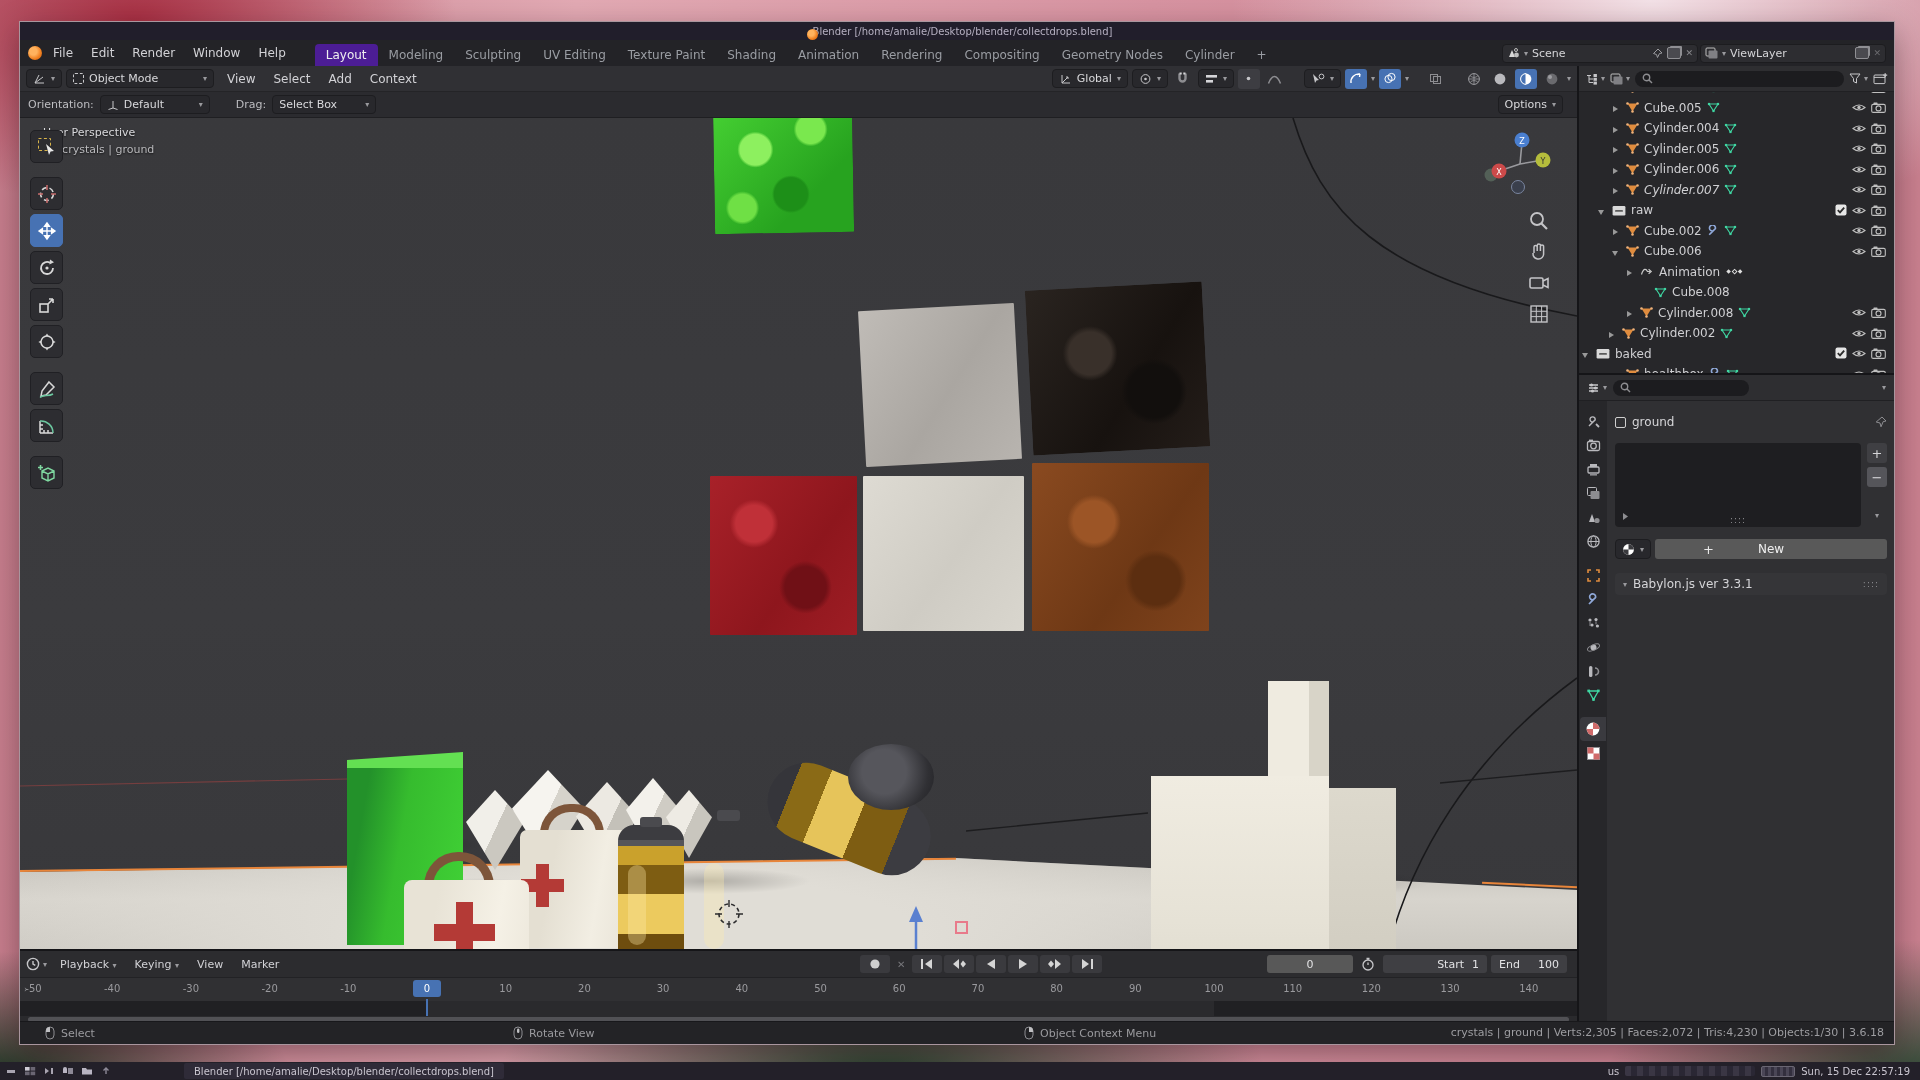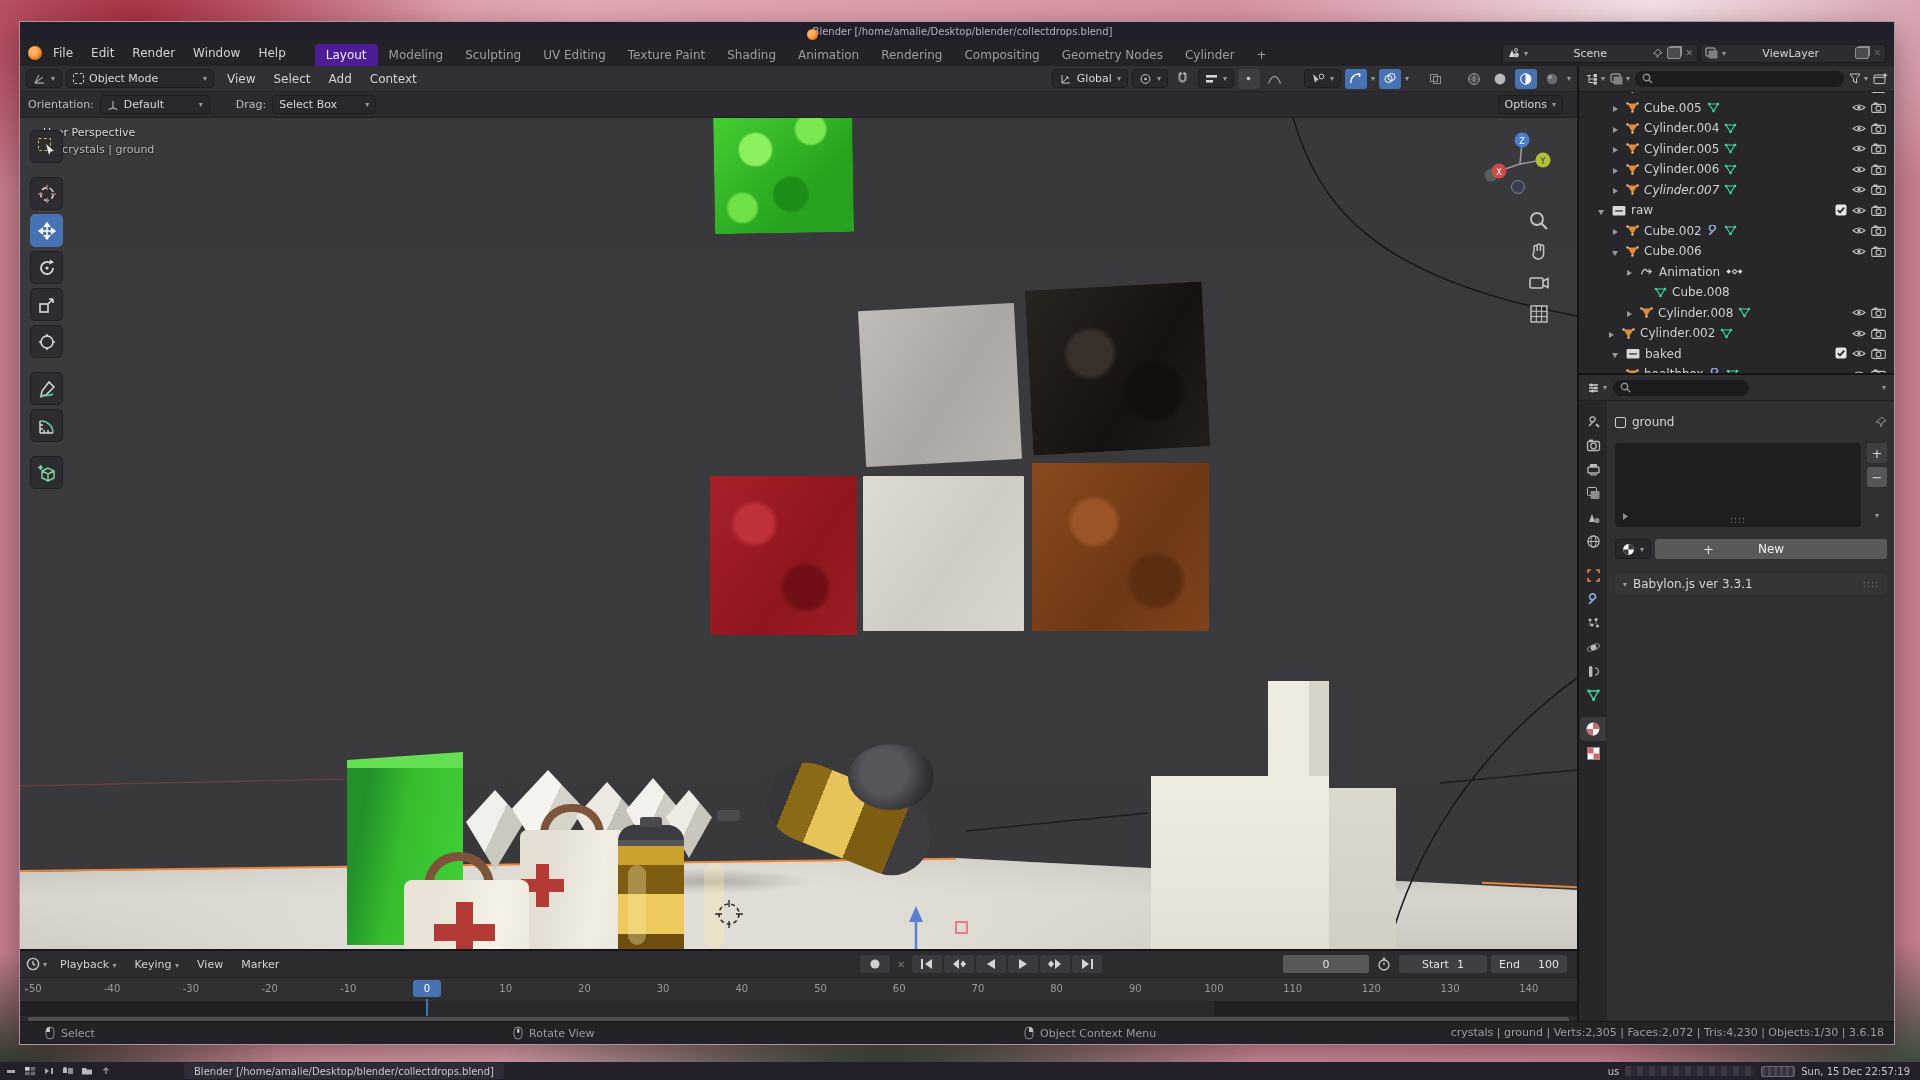--- a/index.html
+++ b/index.html
@@ -17,21 +17,21 @@
   .window{position:absolute;left:20px;top:22px;width:1874px;height:1022px;background:#303033;
     box-shadow:0 0 0 1px #a9969e,0 10px 30px rgba(40,10,20,.45);}
   .titlebar{position:absolute;left:0;top:0;width:100%;height:18px;background:#211e2b;display:flex;align-items:center;justify-content:center;}
   .titlebar .ttext{font-size:10px;color:#b6b0c2;}
   .blogo{width:11px;height:11px;border-radius:50%;background:radial-gradient(circle at 38% 38%,#ffb25e 0 30%,#f07f1f 62%,#b5560f);position:relative;}
   .topbar{position:absolute;left:0;top:18px;width:100%;height:26px;background:#232327;display:flex;align-items:center;padding:0 8px;gap:2px;}
   .menu-item{font-size:12px;color:#d2d2d6;padding:3px 9px;border-radius:3px;cursor:default;}
   .ws-tab{font-size:12px;color:#9a9da3;padding:4px 11px;border-radius:4px 4px 0 0;}
   .ws-tab.active{background:#4c1d95;color:#efefef;}
   .idbox{display:flex;align-items:center;background:#2d2d31;border:1px solid #1c1c1f;border-radius:4px;height:19px;padding:0 4px;gap:4px;}
-  .idbox .val{font-size:11px;color:#d5d5d8;text-align:center;}
+  .idbox .val{font-size:11px;color:#d5d5d8;}
   .chev{font-size:8px;color:#9a9a9e;}
   .vp-head{position:absolute;left:0;top:44px;width:1557px;height:26px;background:#303034;display:flex;align-items:center;padding:0 6px;gap:4px;border-bottom:1px solid #242427;}
   .tool-settings{position:absolute;left:0;top:70px;width:1557px;height:26px;background:#2b2b2f;display:flex;align-items:center;padding:0 8px;gap:6px;border-bottom:1px solid #1f1f22;}
   .lbl{font-size:11px;color:#bdbdc1;}
   .dd{display:flex;align-items:center;gap:5px;background:#28282c;border:1px solid #1d1d20;border-radius:4px;height:19px;padding:0 6px;}
   .dd .val{font-size:11px;color:#d8d8db;}
   .hbtn{display:flex;align-items:center;justify-content:center;height:20px;min-width:22px;border-radius:3px;background:transparent;color:#c7c7ca;}
   .hbtn.on{background:#4772b3;}
   .viewport{position:absolute;left:0;top:96px;width:1557px;height:831px;overflow:hidden;
     background:linear-gradient(180deg,#39393c 0%,#3b3b3e 60%,#38383b);}
@@ -803,21 +803,21 @@
             <span><svg width="14" height="11">
                 <path d="M1 5.5 Q7 0.5 13 5.5 Q7 10.5 1 5.5 Z" fill="none" stroke="#bfbfbf" stroke-width="1.1"></path>
                 <circle cx="7" cy="5.5" r="1.7" fill="#bfbfbf"></circle>
               </svg></span>
             <span><svg width="15" height="11">
                 <rect x="0.7" y="2.4" width="13.6" height="8" rx="1.5" fill="none" stroke="#bfbfbf" stroke-width="1.1"></rect>
                 <circle cx="7.5" cy="6.4" r="2.5" fill="none" stroke="#bfbfbf" stroke-width="1.1"></circle>
                 <rect x="2.5" y="0.4" width="4" height="2" rx="0.5" fill="#bfbfbf"></rect>
               </svg></span>
           </div>
-          <div class="ol-row" style="padding-left: 32px;">
+          <div class="ol-row" style="padding-left: 2px;">
             <span style="width:10px"><svg width="8" height="8">
                 <path d="M1 2 H7 L4 7 Z" fill="#999"></path>
               </svg></span>
             <svg width="14" height="11">
               <rect x="0.6" y="1" width="12.8" height="9.4" rx="1.2" fill="#d9d9d9"></rect>
               <rect x="3" y="5" width="8" height="1.8" rx="0.9" fill="#5a5a5a"></rect>
             </svg>
             <span class="ol-name">baked</span>
             <span style="flex:1"></span>
             <span><svg width="12" height="12">
@@ -1091,21 +1091,21 @@
         </div>
         <div class="fieldbox" style="width:86px;background:#585858">
             <span>0</span>
           </div>
         <div class="hbtn">
           <svg width="14" height="14">
               <circle cx="7" cy="8" r="5" fill="none" stroke="#c7c7ca" stroke-width="1.3"></circle>
               <path d="M7 5.5 V8 M5.5 1.5 H8.5 M7 1.5 V3" stroke="#c7c7ca" fill="none" stroke-width="1.3"></path>
             </svg>
         </div>
-        <div class="fieldbox" style="width:88px;justify-content:center">
+        <div class="fieldbox" style="width:104px;justify-content:flex-end">
           <span>Start</span>
             <span>1</span>
         </div>
         <div class="fieldbox" style="width:76px;justify-content:space-between;margin-right:4px">
           <span>End</span>
             <span>100</span>
         </div>
       </div>
       <div class="ruler" id="ruler">
         <span style="position:absolute;left:4px;top:6px;color:#8d8d91;font-size:9px">›</span>

